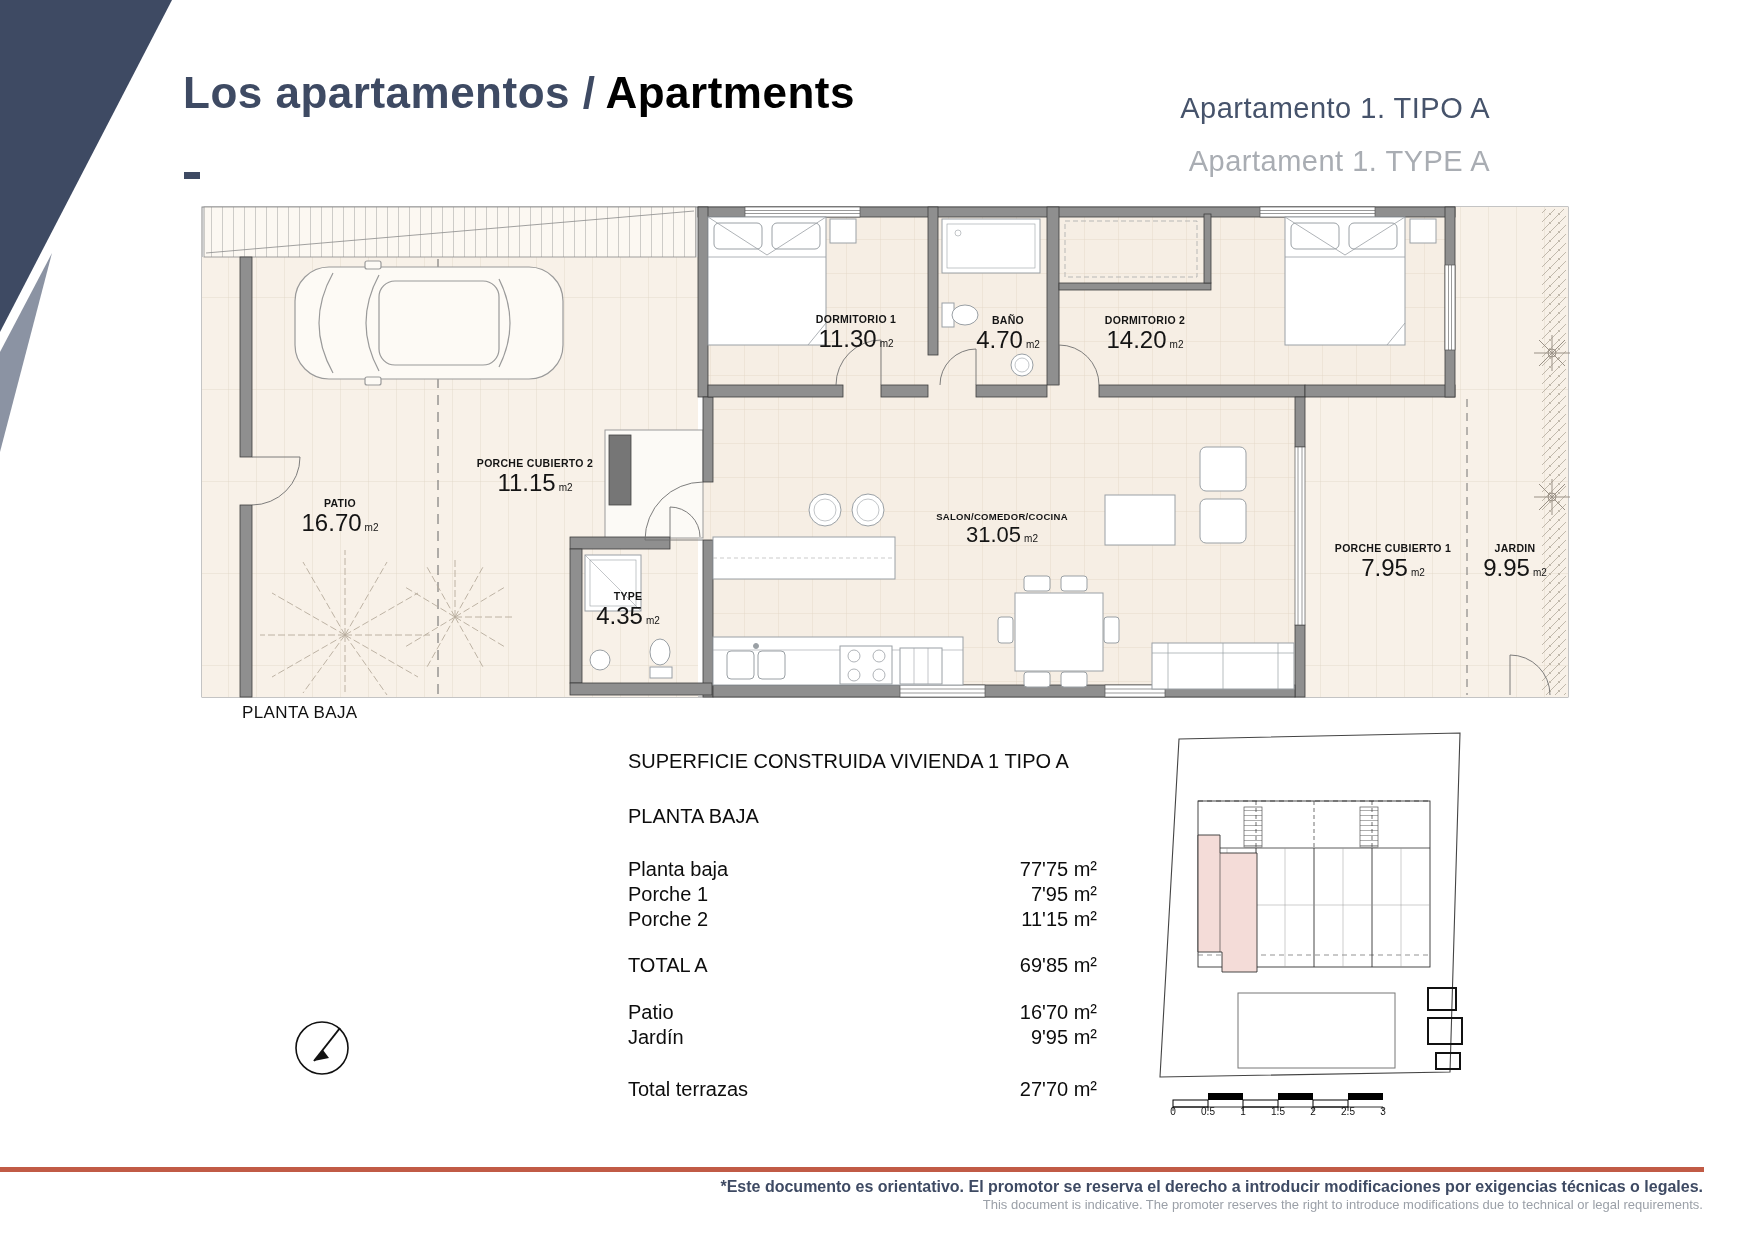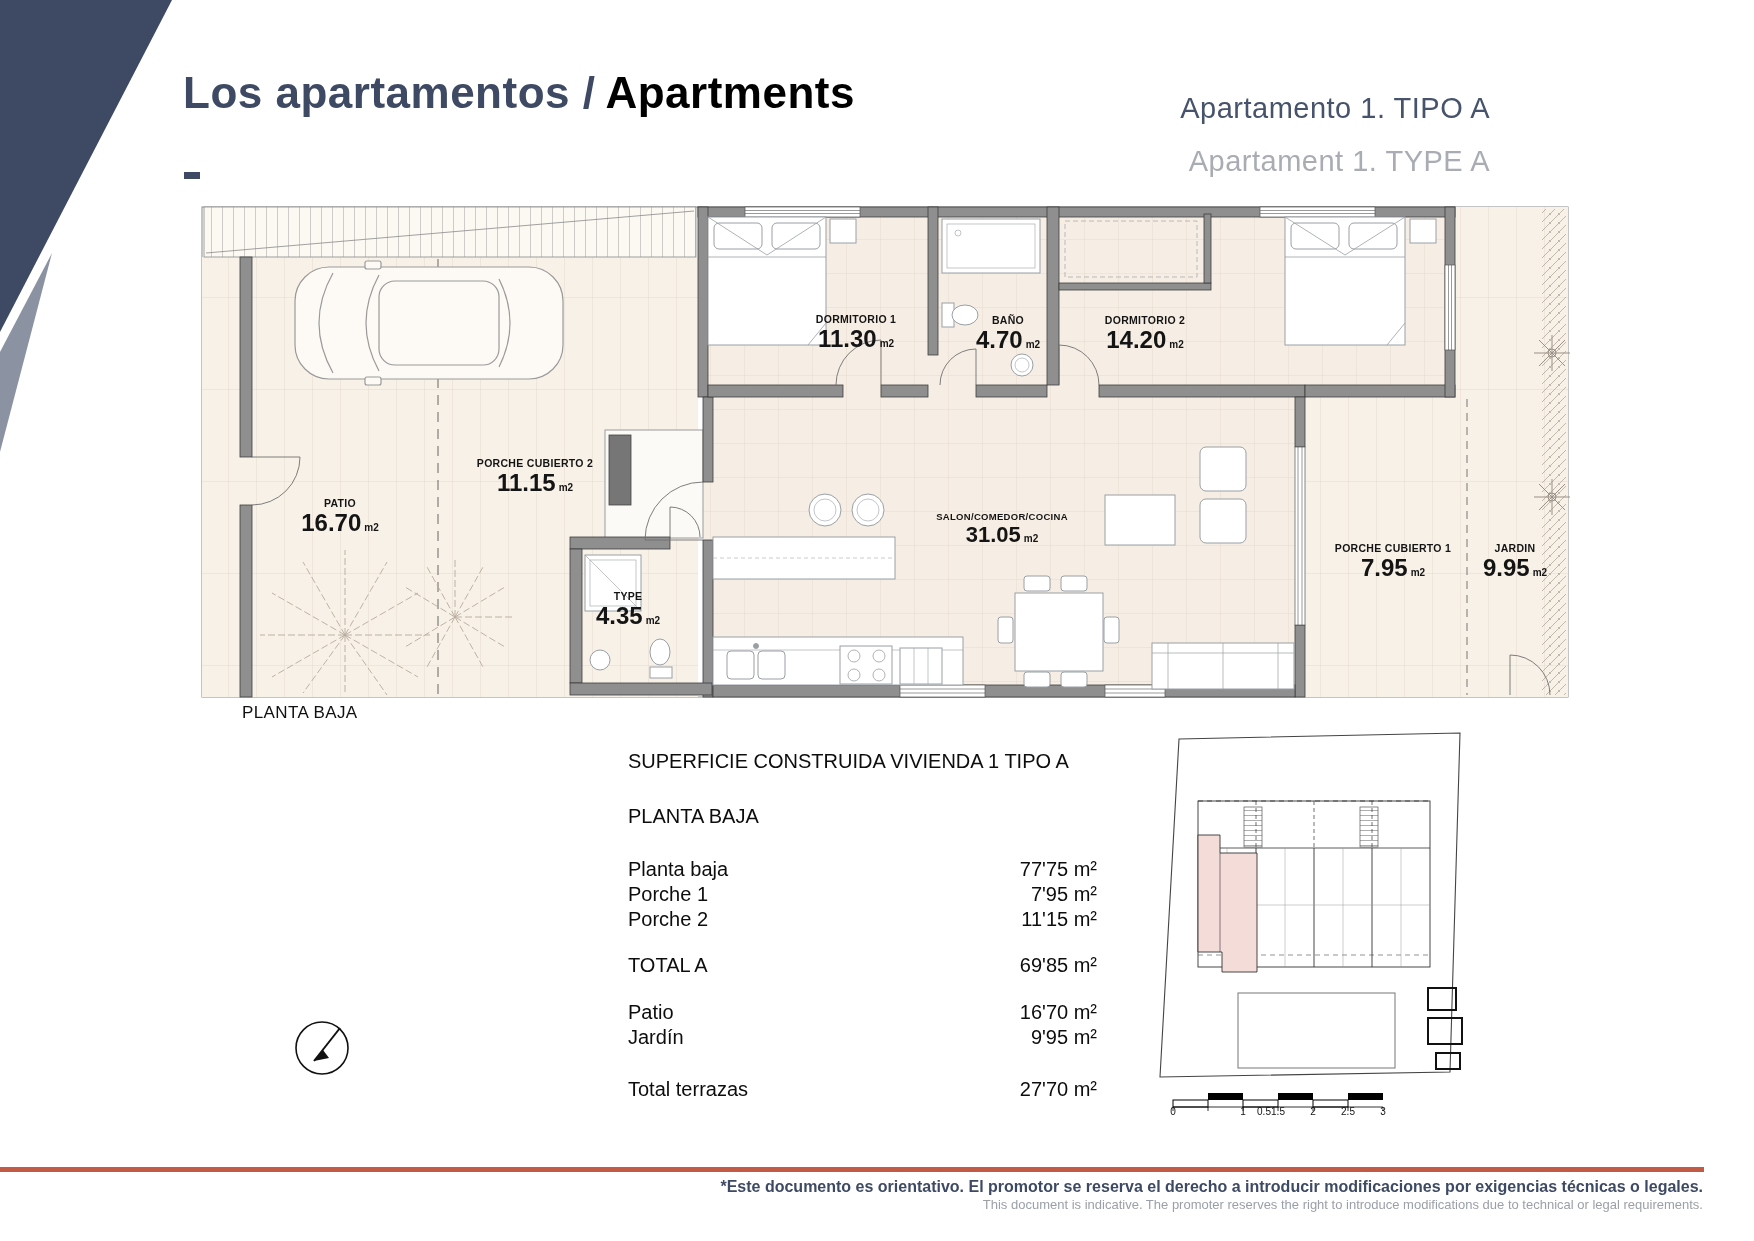--- a/index.html
+++ b/index.html
@@ -13,21 +13,21 @@
   .main-title { position:absolute; left:183px; top:68px; font-size:44px; font-weight:bold; letter-spacing:0.5px; color:#3e4a63; white-space:nowrap; }
   .main-title .t2 { color:#000000; margin-left:10px; }
   .title-underscore { position:absolute; left:184px; top:172px; width:16px; height:7px; background:#3e4a63; }
   .unit-title { position:absolute; right:264px; top:82px; text-align:right; font-size:29px; line-height:53px; letter-spacing:0.5px; white-space:nowrap; }
   .unit-title .l1 { color:#46536b; }
   .unit-title .l2 { color:#a9adb3; }
 
   
   .room-label { position:absolute; transform:translate(-50%,-50%); text-align:center; color:#141414; line-height:1.12; white-space:nowrap; }
   .rl-name { font-size:10.5px; font-weight:bold; letter-spacing:0.3px; }
-  .rl-area { font-size:24px;font-weight:bold; }
+  .rl-area { font-size:24px; }
   .rl-unit { font-size:10px; margin-left:3px; }
   .room-label.small .rl-name { font-size:9.5px;margin-top:24px; }
   .room-label.small .rl-area { font-size:22px; }
 
   .plan-caption { position:absolute; left:242px; top:703px; font-size:17px; letter-spacing:0.4px; color:#111; }
 
   
   .surface-table { position:absolute; left:628px; top:750px; width:469px; color:#0d0d0d; font-size:20px; }
   .st-title { line-height:23px; margin-bottom:32px; }
   .st-section { line-height:23px; margin-bottom:29px; }
@@ -382,21 +382,21 @@
     <rect x="238" y="438" width="35" height="7" fill="#000"></rect>
     <rect x="308" y="438" width="35" height="7" fill="#000"></rect>
     <rect x="133" y="445" width="35" height="7" fill="#fff" stroke="#000" stroke-width="1"></rect>
     <rect x="203" y="445" width="35" height="7" fill="#fff" stroke="#000" stroke-width="1"></rect>
     <rect x="273" y="445" width="35" height="7" fill="#fff" stroke="#000" stroke-width="1"></rect>
     <path d="M133,452 H343 M133,452 V456 M168,452 V456 M203,452 V456 M238,452 V456 M273,452 V456 M308,452 V456 M343,452 V456" stroke="#000" stroke-width="0.8" fill="none"></path>
   </g>
 </svg>
 
 <span class="scale-tick" style="left:1173px">0</span>
-<span class="scale-tick" style="left:1264px">0.5</span>
+<span class="scale-tick" style="left:1208px">0.5</span>
 <span class="scale-tick" style="left:1243px">1</span>
 <span class="scale-tick" style="left:1278px">1.5</span>
 <span class="scale-tick" style="left:1313px">2</span>
 <span class="scale-tick" style="left:1348px">2.5</span>
 <span class="scale-tick" style="left:1383px">3</span>
 
 <div class="footer-rule"></div>
 <div class="footer-text">
   <div class="f1">*Este documento es orientativo. El promotor se reserva el derecho a introducir modificaciones por exigencias técnicas o legales.</div>
   <div class="f2">This document is indicative. The promoter reserves the right to introduce modifications due to technical or legal requirements.</div>

